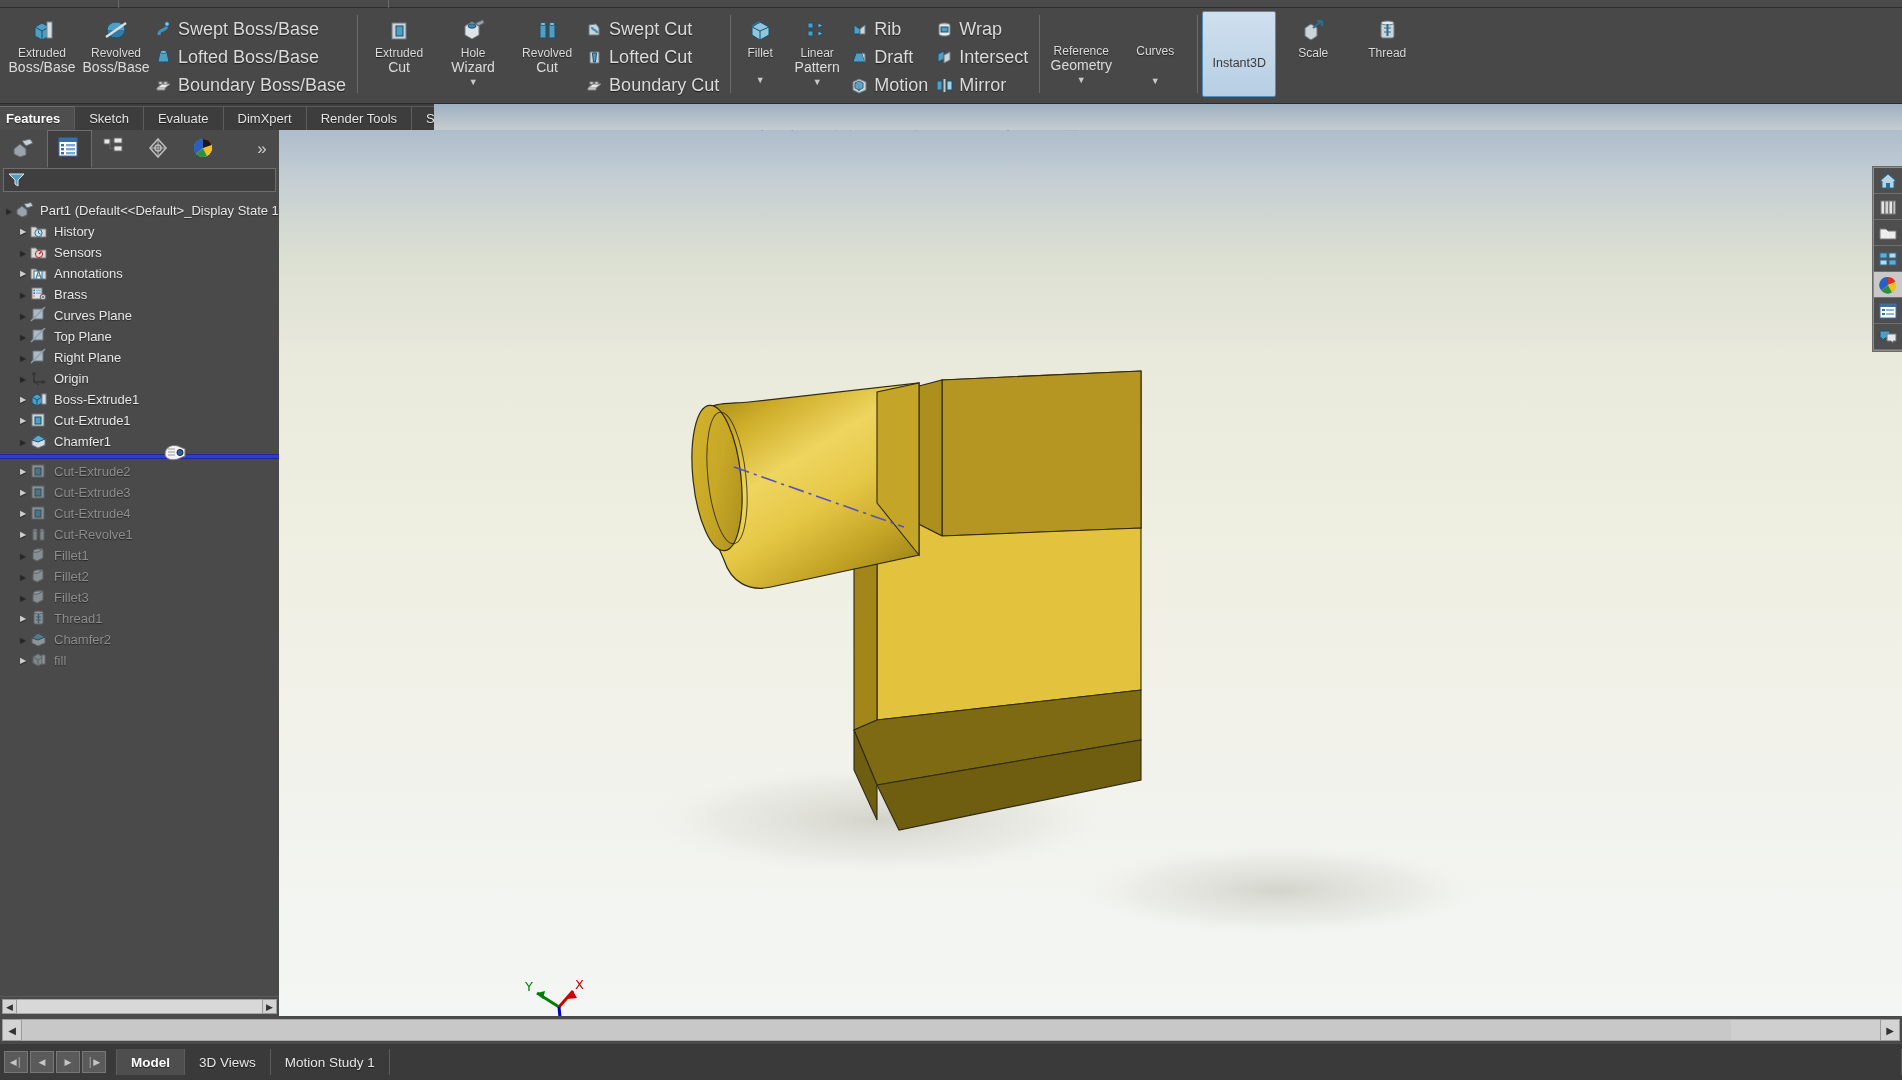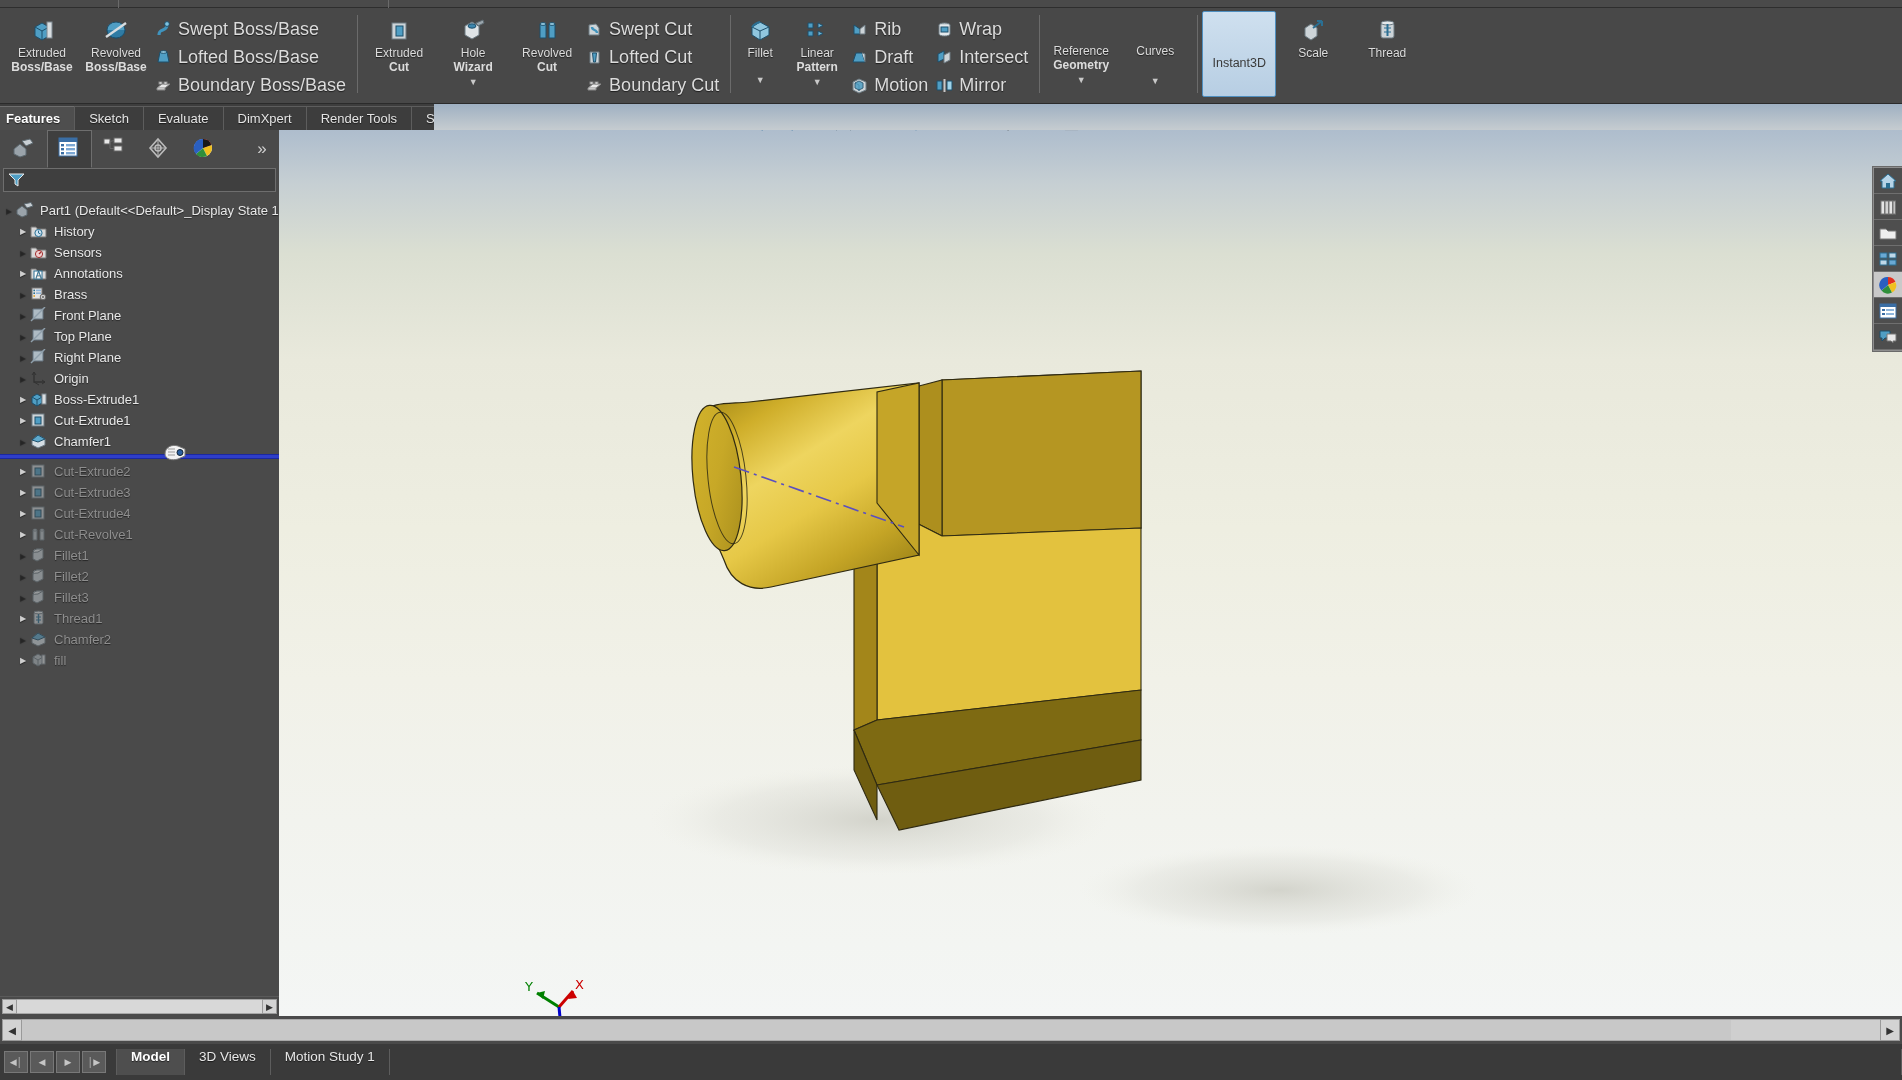--- a/index.html
+++ b/index.html
@@ -30,21 +30,21 @@
     content: ""; position: absolute; left: 0; top: 7px; bottom: 10px; width: 1px; background: #6b6b6b;
   }
   .bigbtn {
     width: 74px; display: flex; flex-direction: column; align-items: center;
     padding-top: 7px; cursor: default;
   }
   .bigbtn .lab {
     color: #dcdcdc; font-size: 12px; line-height: 13.5px; text-align: center; margin-top: 4px;
     text-shadow: 0 1px 1px rgba(0,0,0,.6);
   }
-  .bigbtn .lab2 { color:#dcdcdc; font-size:12px; line-height:13.5px; text-align:left;font-weight:bold;}
+  .bigbtn .lab2 { color:#dcdcdc; font-size:14px; line-height:13.5px; text-align:left;}
   .stack { display: flex; flex-direction: column; padding-top: 6px; gap: 3px; }
   .smallbtn {
     display: flex; align-items: center; gap: 6px; padding: 2px 6px 2px 2px; cursor: default;
     min-width: 110px;
   }
   .smallbtn .lab { color: #dcdcdc; font-size: 18px; white-space: nowrap;
     text-shadow: 0 1px 1px rgba(0,0,0,.6);}
   .drop { color: #c9c9c9; font-size: 9px; text-align: center; margin-top: 3px; }
 
   
@@ -197,21 +197,21 @@
   .bsb-fill{height:100%;width:92%;background:#c8c8c8;}
 
   .statusbar {
     position: absolute; top: 1044px; left: 0; width: 1902px; height: 36px;
     background: #3a3a3a; display: flex; align-items: center;
   }
   .navbtns { display:flex; padding-left: 4px; gap: 2px; }
   .navbtn { width:24px;height:22px;background:#5a5a5a;border:1px solid #787878;
     display:flex;align-items:center;justify-content:center;color:#c5c5c5;font-size:9px;cursor:default;}
   .sbtab {
-    height: 26px; padding: 0 14px; display:flex;
+    height: 26px; padding: 0 14px; display:flex;align-items:center;
     color:#e8e8e8; font-size:13.5px; border-right: 1px solid #5d5d5d; cursor:default;
     text-shadow: 0 1px 1px rgba(0,0,0,.6);
   }
   .sbtab.active { background: #4e4e4e; color:#fff; font-weight:bold; }
   .sbtab.first { border-left: 1px solid #5d5d5d; margin-left: 10px;}
   .sbtail { flex:1; height:26px; border-right:1px solid #5d5d5d;}
 
   
   .tabbar-fill {
     position:absolute; left:434px; top:0; right:0; height:26px;
@@ -641,21 +641,21 @@
               <span>Brass</span>
             </div>
             <div class="trow indent1">
               <span class="arrow empty">▶</span>
               <span class="tico">
                 <svg width="18" height="16" viewBox="0 0 18 16">
                   <path d="M3 2 L13 2 L13 12 L3 12 Z" fill="#b9c8d2" stroke="#6b7b87" opacity=".9"></path>
                   <line x1="1" y1="14" x2="15" y2="0" stroke="#8fa0ac" stroke-width="1.4"></line>
                 </svg>
               </span>
-              <span>Front Plane</span>
+              <span>Curves Plane</span>
             </div>
             <div class="trow indent1">
               <span class="arrow empty">▶</span>
               <span class="tico">
                 <svg width="18" height="16" viewBox="0 0 18 16">
                   <path d="M3 2 L13 2 L13 12 L3 12 Z" fill="#b9c8d2" stroke="#6b7b87" opacity=".9"></path>
                   <line x1="1" y1="14" x2="15" y2="0" stroke="#8fa0ac" stroke-width="1.4"></line>
                 </svg>
               </span>
               <span>Top Plane</span>

